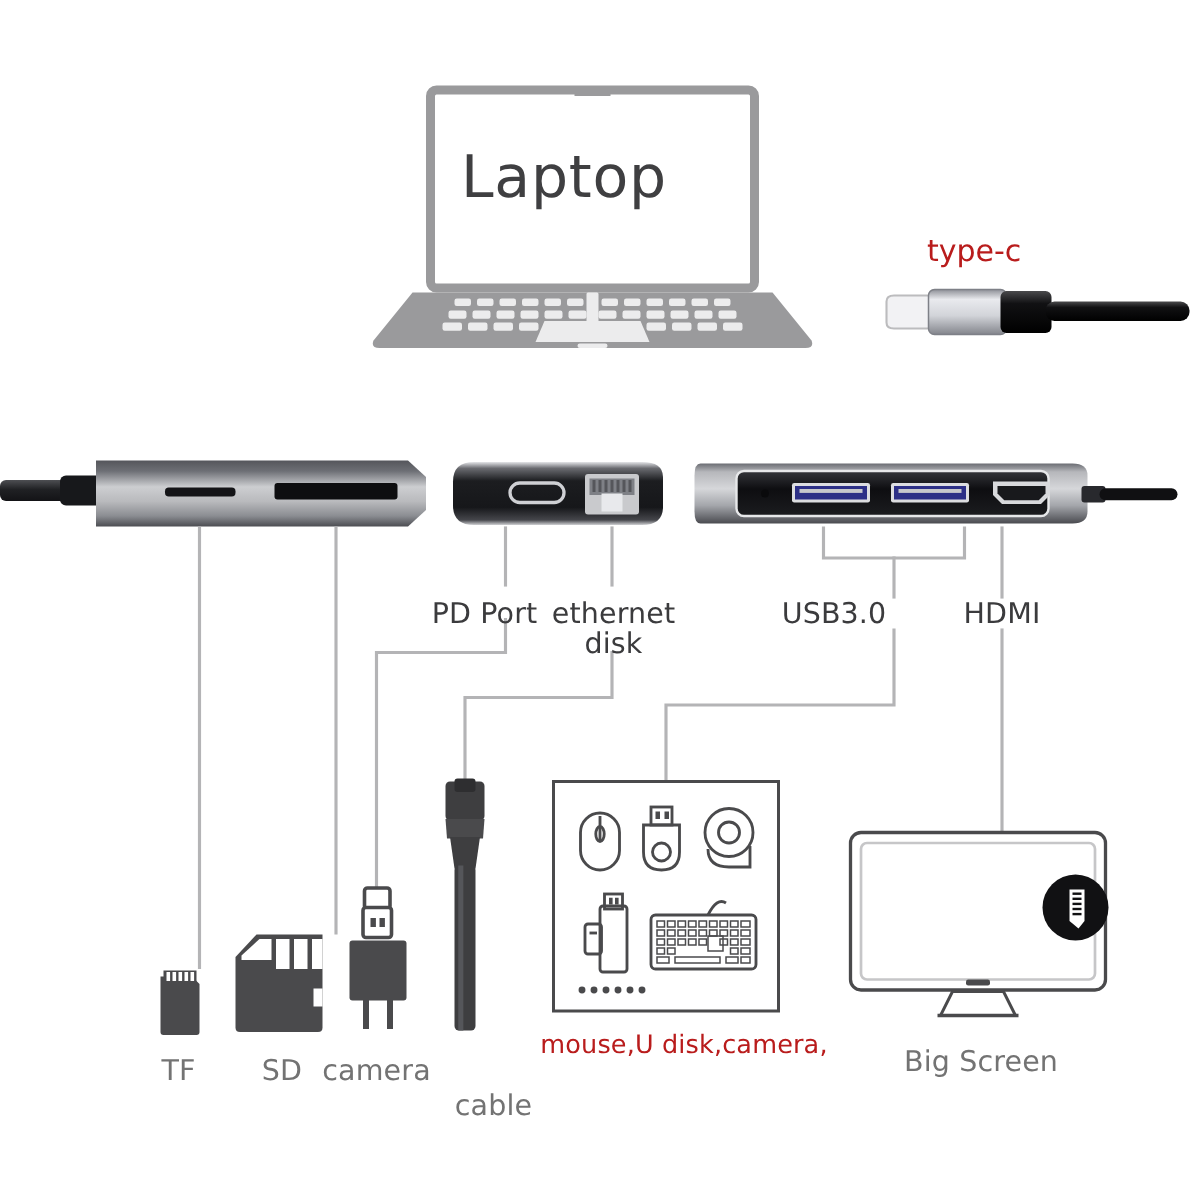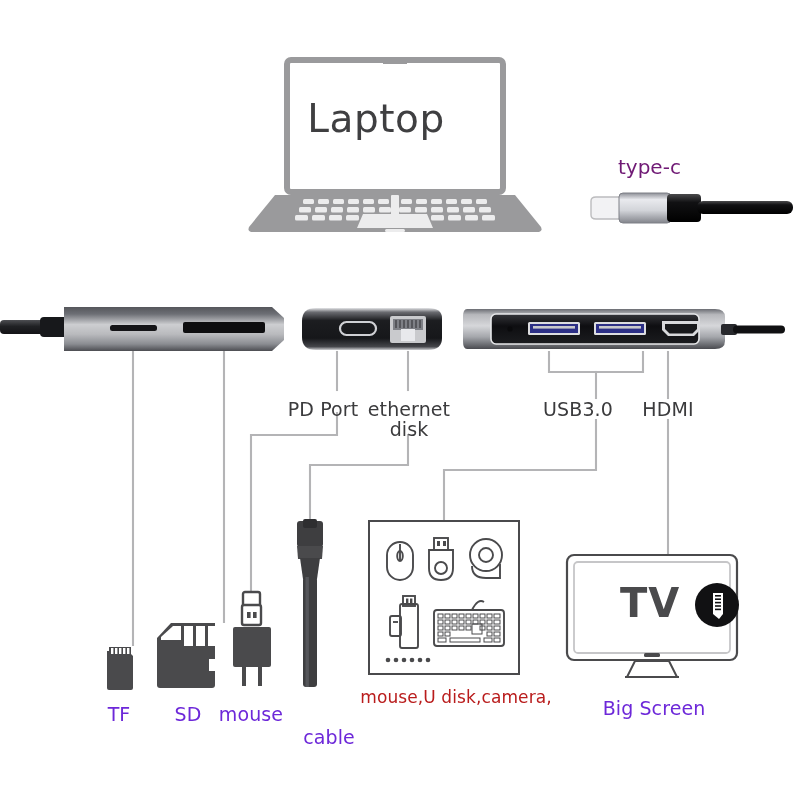--- a/index.html
+++ b/index.html
@@ -5,24 +5,24 @@
   html,body{margin:0;padding:0;}
   body{
     width:800px;height:800px;background:#ffffff;
     font-family:"DejaVu Sans",sans-serif;
     position:relative;overflow:hidden;
   }
   .stage{position:absolute;left:0;top:0;width:660px;height:800px;}
   .abs{position:absolute;}
   .lbl{position:absolute;white-space:nowrap;}
   .lbl-port{color:#3b3b3d;font-size:19px;letter-spacing:.1px;}
-  .lbl-dev{color:#6d28d9;font-size:19px;letter-spacing:.1px;}
+  .lbl-dev{color:#737373;font-size:19px;letter-spacing:.1px;}
   .lbl-dev2{color:#b91c1c;font-size:17px;letter-spacing:.1px;}
   .lbl-laptop{color:#3f3f41;font-size:39px;letter-spacing:.5px;}
-  .lbl-typec{color:#701a75;font-size:20px;}
+  .lbl-typec{color:#b91c1c;font-size:20px;}
   .lbl-tv{color:#4a4a4c;font-size:40px;font-weight:bold;letter-spacing:1px;}
   .ctr{transform:translateX(-50%);text-align:center;}
   svg{display:block;overflow:visible;}
 </style>
 </head>
 <body>
 
 <div class="stage">
 
   <div class="abs" style="left:245px;top:55px;">
@@ -215,21 +215,21 @@
       <path d="M596 420 L596 470 L444 470 L444 520"></path>
 
       <line x1="668" y1="352" x2="668" y2="398"></line>
       <line x1="668" y1="420" x2="668" y2="555"></line>
     </g>
   </svg>
 
   <div class="lbl lbl-port ctr" style="left:323px;top:398px;text-align:center;">PD Port</div>
   <div class="lbl lbl-port ctr" style="left:409px;top:398px;text-align:center;">ethernet</div>
   <div class="lbl lbl-port ctr" style="left:409px;top:418px;">disk</div>
-  <div class="lbl lbl-port ctr" style="left:578px;top:398px;">USB3.0</div>
+  <div class="lbl lbl-port ctr" style="left:556px;top:398px;">USB3.0</div>
   <div class="lbl lbl-port ctr" style="left:668px;top:398px;">HDMI</div>
 
   <div class="abs" style="left:104px;top:643px;">
     <svg width="32" height="48" viewBox="0 0 32 48">
       <path d="M3 8 L24 8 L29 13 L29 45 Q29 47 27 47 L5 47 Q3 47 3 45 L3 10 Q3 8 3 8 Z" fill="#4a4a4c"></path>
       <rect x="5" y="4" width="22" height="8" fill="#4a4a4c"></rect>
       <g fill="#ffffff">
         <rect x="7" y="5" width="2.4" height="6"></rect>
           <rect x="11" y="5" width="2.4" height="6"></rect>
         <rect x="15" y="5" width="2.4" height="6"></rect>
@@ -260,21 +260,21 @@
       <rect x="14" y="13" width="19" height="20" rx="2" fill="#ffffff" stroke="#4a4a4c" stroke-width="2.4"></rect>
       <g fill="#4a4a4c">
           <rect x="19" y="20" width="3.6" height="6"></rect>
           <rect x="25" y="20" width="3.6" height="6"></rect>
         </g>
       <rect x="5" y="35" width="38" height="40" rx="2" fill="#4a4a4c"></rect>
       <rect x="14" y="74" width="4" height="20" fill="#4a4a4c"></rect>
       <rect x="30" y="74" width="4" height="20" fill="#4a4a4c"></rect>
     </svg>
   </div>
-  <div class="lbl lbl-dev ctr" style="left:251px;top:703px;">mouse</div>
+  <div class="lbl lbl-dev ctr" style="left:251px;top:703px;">camera</div>
 
   <div class="abs" style="left:292px;top:519px;">
     <svg width="38" height="170" viewBox="0 0 38 170">
       <rect x="5" y="2" width="26" height="26" rx="3" fill="#3e3e40"></rect>
       <rect x="11" y="0" width="14" height="9" rx="2" fill="#2e2e30"></rect>
       <path d="M5 27 L31 27 L30 40 L6 40 Z" fill="#4a4a4c"></path>
       <path d="M8 39 L28 39 L25 60 L11 60 Z" fill="#3e3e40"></path>
       <rect x="11" y="58" width="14" height="110" rx="3" fill="#3e3e40"></rect>
       <rect x="13.5" y="58" width="3.4" height="110" fill="#55565a"></rect>
     </svg>
@@ -382,16 +382,15 @@
         <g fill="#111113">
           <rect x="150" y="42" width="6" height="1.6"></rect>
             <rect x="150" y="45.4" width="6" height="1.6"></rect>
           <rect x="150" y="48.8" width="6" height="1.6"></rect>
             <rect x="150" y="52.2" width="6" height="1.6"></rect>
           <rect x="150" y="55.6" width="6" height="1.6"></rect>
         </g>
       </g>
     </svg>
   </div>
-  <div class="lbl lbl-tv ctr" style="left:650px;top:580px;">TV</div>
   <div class="lbl lbl-dev ctr" style="left:654px;top:697px;">Big Screen</div>
 
 </div>
 
 </body></html>

